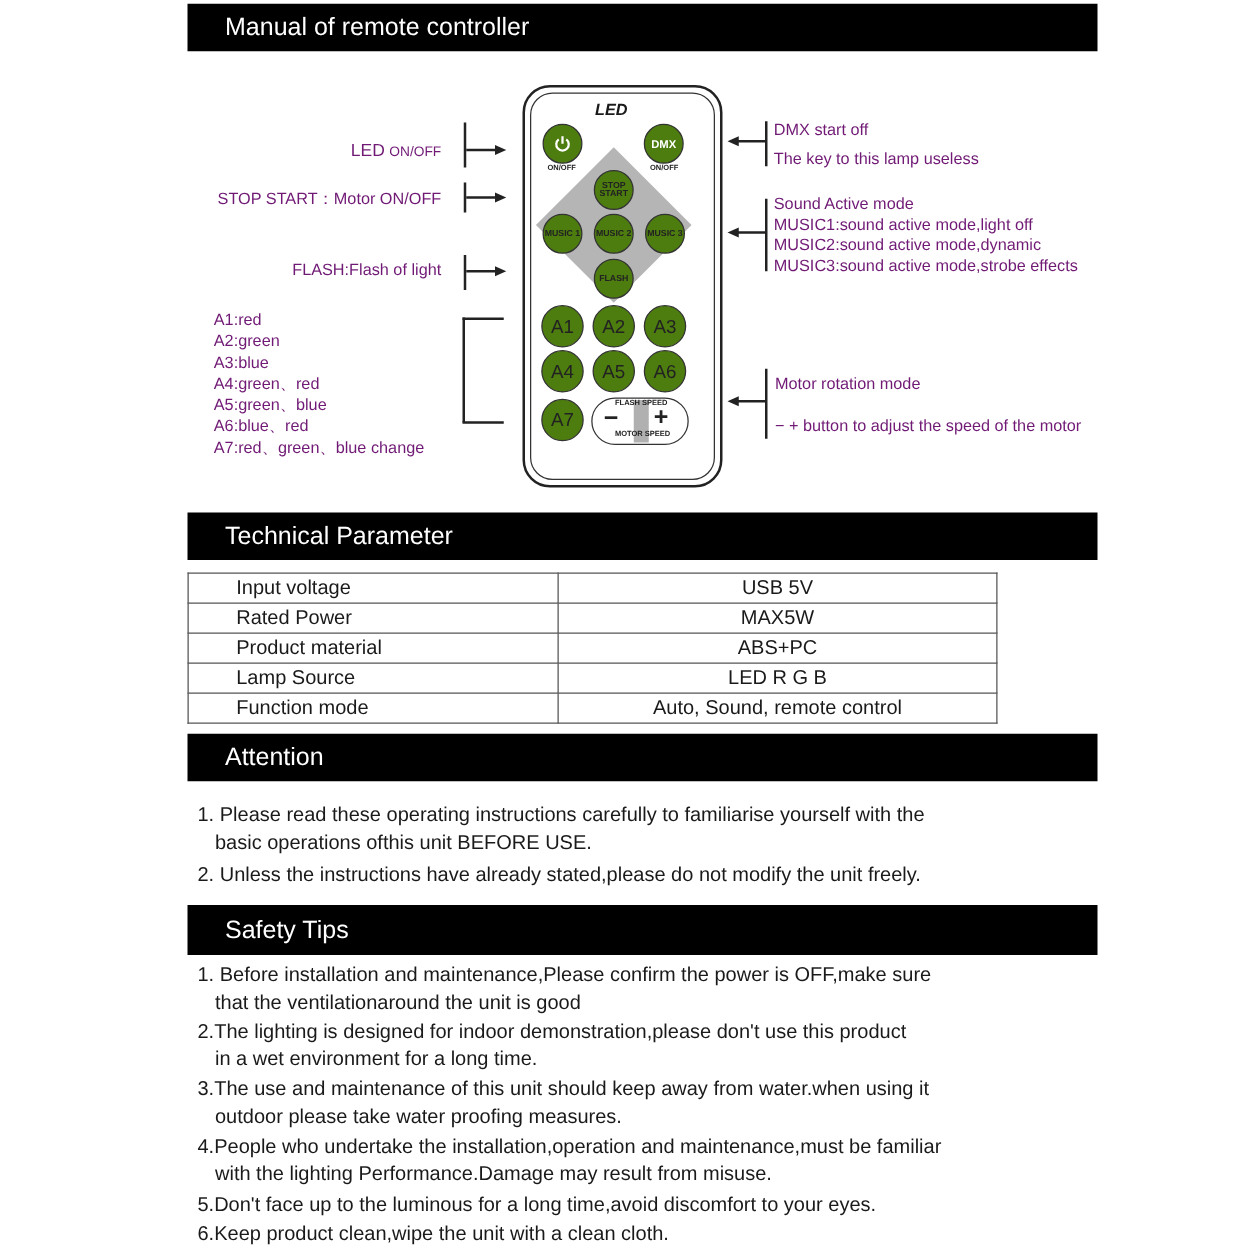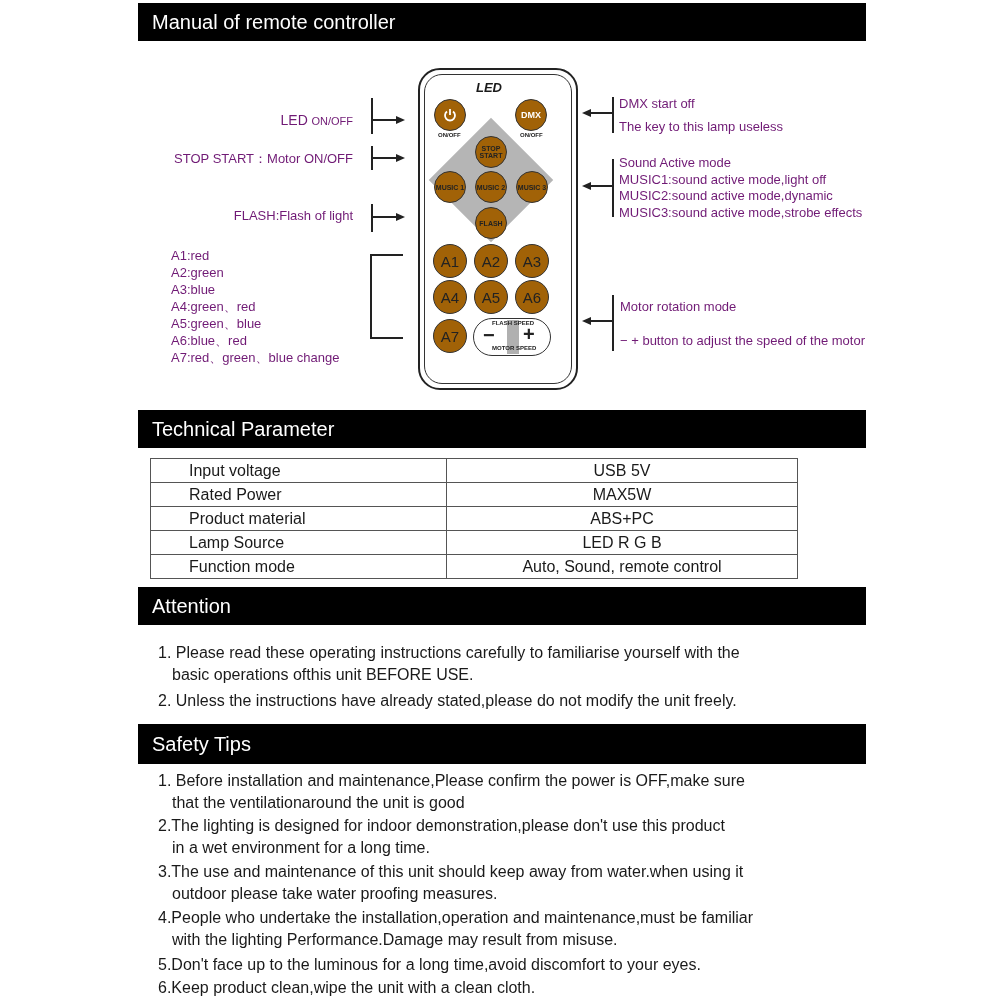--- a/index.html
+++ b/index.html
@@ -1,29 +1,29 @@
 <!DOCTYPE html>
 <html><head>
 <meta charset="utf-8">
 <style>
   html, body { margin: 0; padding: 0; background: #ffffff; }
   body { width: 1000px; height: 1000px; position: relative; overflow: hidden;
          font-family: "Liberation Sans", sans-serif; color: #1a1a1a; }
   .abs { position: absolute; }
-  .header-bar { position: absolute; left: 138px; width: 728px; background: #000; color: #fff;
-                font-size: 20px; box-sizing: border-box; padding-left: 14px; display: flex; align-items: center; }
+  .header-bar { position: absolute; left: 150px; width: 728px; background: #000; color: #fff;
+                font-size: 20px; box-sizing: border-box; padding-left: 30px; display: flex; align-items: center; }
   .lbl { position: absolute; font-size: 13px; white-space: nowrap; color: #701a75; }
   .lbl-right { text-align: right; }
   .small { font-size: 11px; }
   
   .remote-outer { position: absolute; left: 418px; top: 68px; width: 160px; height: 322px;
                   border: 2px solid #222; border-radius: 22px; box-sizing: border-box; background: #fff; }
   .remote-inner { position: absolute; left: 424px; top: 74px; width: 148px; height: 310px;
                   border: 1.5px solid #333; border-radius: 18px; box-sizing: border-box; }
-  .btn { position: absolute; border-radius: 50%; background: #a16207; border: 1.5px solid #333;
+  .btn { position: absolute; border-radius: 50%; background: #4d7c0f; border: 1.5px solid #333;
          box-sizing: border-box; display: flex; align-items: center; justify-content: center;
          text-align: center; color: #fff; font-weight: bold; line-height: 1; }
   .btn-a { width: 34px; height: 34px; font-size: 15px; color: #222; font-weight: normal; }
   .btn-sm { width: 32px; height: 32px; font-size: 7px; color: #222; }
   .diamond { position: absolute; left: 447px; top: 136px; width: 88px; height: 88px;
              background: #b5b5b5; transform: rotate(45deg); transform-origin: center; }
   .cap { position: absolute; font-size: 6px; font-weight: bold; color: #222; white-space: nowrap; }
   .speed { position: absolute; left: 473px; top: 318px; width: 78px; height: 38px; border: 1.5px solid #333;
            border-radius: 19px; box-sizing: border-box; background: #fff; }
   .speed-mid { position: absolute; left: 507px; top: 320px; width: 12px; height: 34px; background: #b0b0b0; }

